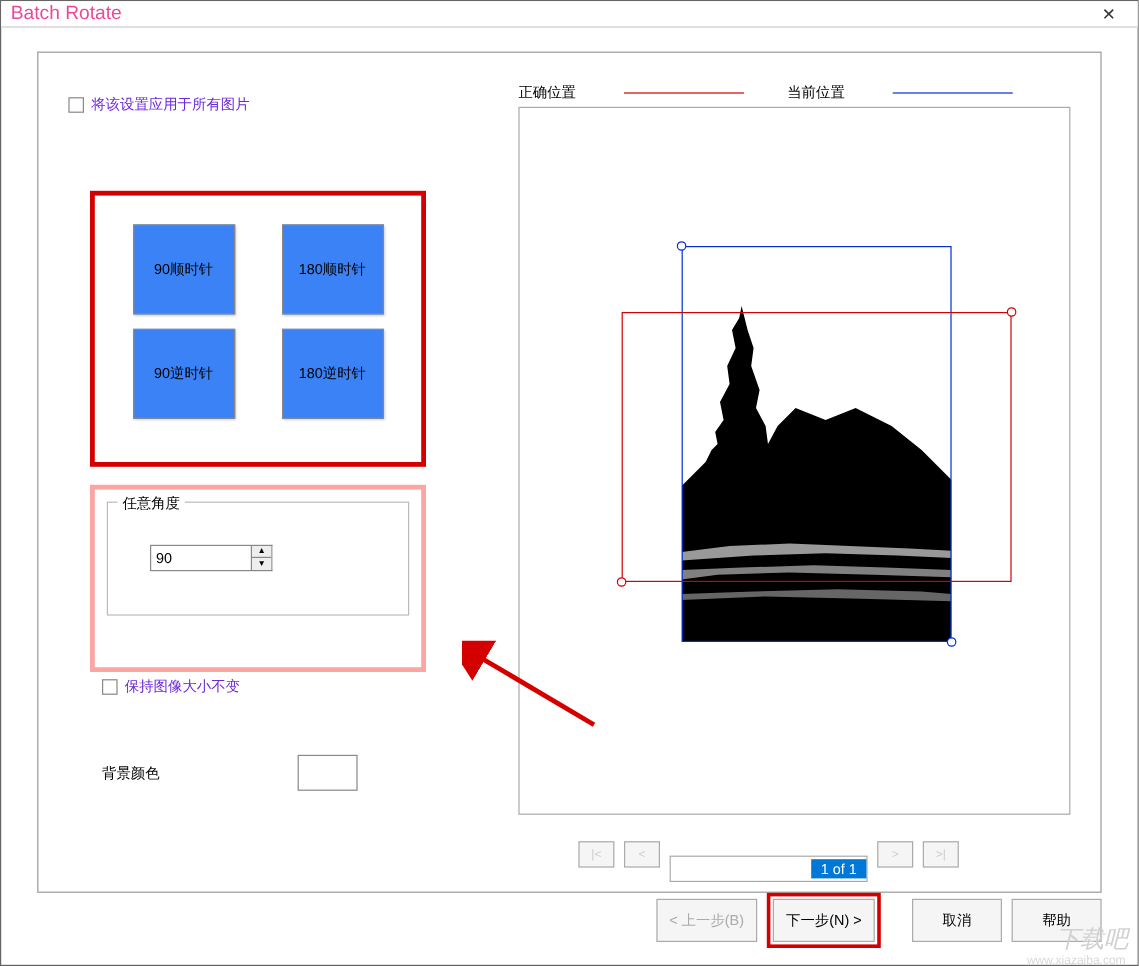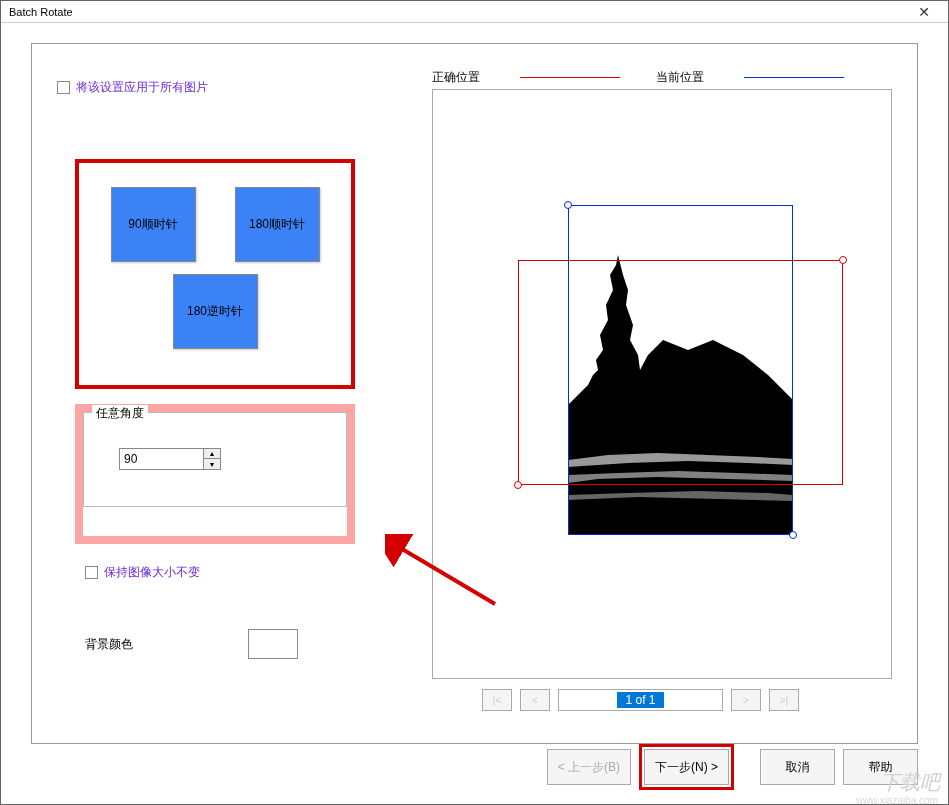--- a/index.html
+++ b/index.html
@@ -1,29 +1,29 @@
 <!DOCTYPE html>
 <html><head>
 <meta charset="utf-8">
 <style>
 * { box-sizing: border-box; margin: 0; padding: 0; }
 body { font-family: "Microsoft YaHei", Arial, sans-serif; font-size: 12px; background: #fff; width: 949px; height: 805px; position: relative; }
 .window { width: 949px; height: 805px; border: 1px solid #646464; position: relative; background: #fff; }
 .titlebar { height: 22px; background: #fff; border-bottom: 1px solid #ccc; display: flex; align-items: center; justify-content: space-between; padding: 0 4px 0 8px; }
-.titlebar-title { font-size: 11px; color: #000000; }
+.titlebar-title { font-size: 16px; color: #ec4899; }
 .close-btn { width: 40px; height: 20px; display: flex; align-items: center; justify-content: center; font-size: 14px; color: #333; cursor: pointer; }
 .content { position: absolute; top: 42px; left: 30px; right: 30px; bottom: 60px; border: 1px solid #999; }
 .left-panel { position: absolute; left: 25px; top: 35px; width: 330px; }
 .checkbox-row { display: flex; align-items: center; margin-bottom: 8px; }
 .checkbox-box { width: 13px; height: 13px; border: 1px solid #888; background: #fff; margin-right: 6px; cursor: pointer; }
 .checkbox-label { font-size: 12px; color: #6d28d9; }
 .rot-grid { position: absolute; top: 115px; left: 43px; width: 280px; height: 230px; border: 4px solid #d40000; padding: 12px; }
 .rot-row { display: flex; justify-content: space-around; margin: 12px 0; }
 .rot-btn { width: 85px; height: 75px; border: 1px solid #888; background: #3b82f6; display: flex; align-items: center; justify-content: center; font-size: 12px; cursor: pointer; box-shadow: 1px 1px 2px rgba(0,0,0,0.2); }
-.angle-group { position: absolute; top: 360px; left: 43px; width: 280px; height: 140px; border: 8px solid #fca5a5; }
+.angle-group { position: absolute; top: 360px; left: 43px; width: 280px; height: 156px; border: 4px solid #fca5a5; padding: 10px; }
 .groupbox { border: 1px solid #bbb; padding: 0 10px 15px 10px; position: relative; height: 95px; }
 .groupbox-title { position: absolute; top: -8px; left: 8px; background: #fff; padding: 0 4px; font-size: 12px; }
 .spinbox { display: flex; margin-top: 35px; margin-left: 25px; }
 .spinbox input { width: 85px; height: 22px; border: 1px solid #888; padding: 0 4px; font-size: 12px; }
 .spinbox .spinbtns { display: flex; flex-direction: column; border: 1px solid #888; border-left: none; height: 22px; }
 .spinbox .spinbtns div { width: 16px; height: 10px; background: #eee; border-bottom: 1px solid #888; display: flex; align-items: center; justify-content: center; font-size: 7px; cursor: pointer; line-height: 1; }
 .spinbox .spinbtns div:last-child { border-bottom: none; }
 .keep-size-row { position: absolute; top: 520px; left: 53px; display: flex; align-items: center; }
 .bgcolor-row { position: absolute; top: 585px; left: 53px; display: flex; align-items: center; }
 .bgcolor-label { margin-right: 115px; }
@@ -34,21 +34,21 @@
 .legend-line { width: 100px; height: 0; border-top: 1px solid; }
 .preview-area { position: absolute; top: 45px; left: 400px; width: 460px; height: 590px; border: 1px solid #aaa; background: #fff; }
 .preview-canvas { position: relative; width: 100%; height: 100%; }
 .rect-red { position: absolute; border: 1px solid #d40000; }
 .rect-blue { position: absolute; border: 1px solid #0030d4; }
 .handle { position: absolute; width: 8px; height: 8px; border-radius: 50%; background: #fff; }
 .mountain-img { position: absolute; overflow: hidden; }
 .nav-row { position: absolute; top: 645px; left: 450px; display: flex; align-items: center; gap: 8px; }
 .nav-btn { width: 30px; height: 22px; border: 1px solid #aaa; background: #f5f5f5; display: flex; align-items: center; justify-content: center; font-size: 10px; color: #888; cursor: pointer; }
 .nav-btn.disabled { color: #ccc; }
-.pager { width: 165px; height: 22px; border: 1px solid #aaa; background: #fff; display: flex; align-items: center; justify-content: center; font-size: 12px; }
+.pager { width: 165px; height: 22px; border: 1px solid #aaa; background: #fff; display: flex; align-items: center; justify-content: flex-end; font-size: 12px; margin-top: 24px; }
 .pager span { background: #0078d7; color: #fff; padding: 1px 8px; }
 .bottom-buttons { position: absolute; bottom: 14px; right: 30px; display: flex; gap: 8px; align-items: center; }
 .dlg-btn { min-width: 75px; height: 36px; border: 1px solid #aaa; background: #f5f5f5; display: flex; align-items: center; justify-content: center; font-size: 12px; cursor: pointer; padding: 0 10px; }
 .dlg-btn.disabled { color: #aaa; }
 .highlight-btn { border: 3px solid #d40000; padding: 2px; display: inline-block; }
 .arrow-annotation { position: absolute; pointer-events: none; }
 .watermark { position: absolute; bottom: 8px; right: 8px; font-size: 20px; color: #d0d0d0; font-style: italic; }
 .watermark-sub { position: absolute; bottom: -2px; right: 10px; font-size: 10px; color: #d8d8d8; }
 </style>
 </head>
@@ -70,20 +70,21 @@
         <span class="checkbox-label">将该设置应用于所有图片</span>
       </div>
     </div>
 
     <div class="rot-grid">
       <div class="rot-row">
         <div class="rot-btn">90顺时针</div>
         <div class="rot-btn">180顺时针</div>
       </div>
       <div class="rot-row">
+        <div class="rot-btn">90逆时针</div>
         <div class="rot-btn">180逆时针</div>
       </div>
     </div>
 
     <div class="angle-group">
       <div class="groupbox">
         <span class="groupbox-title">任意角度</span>
         <div class="spinbox">
           <input type="text" value="90" style="">
           <div class="spinbtns">

